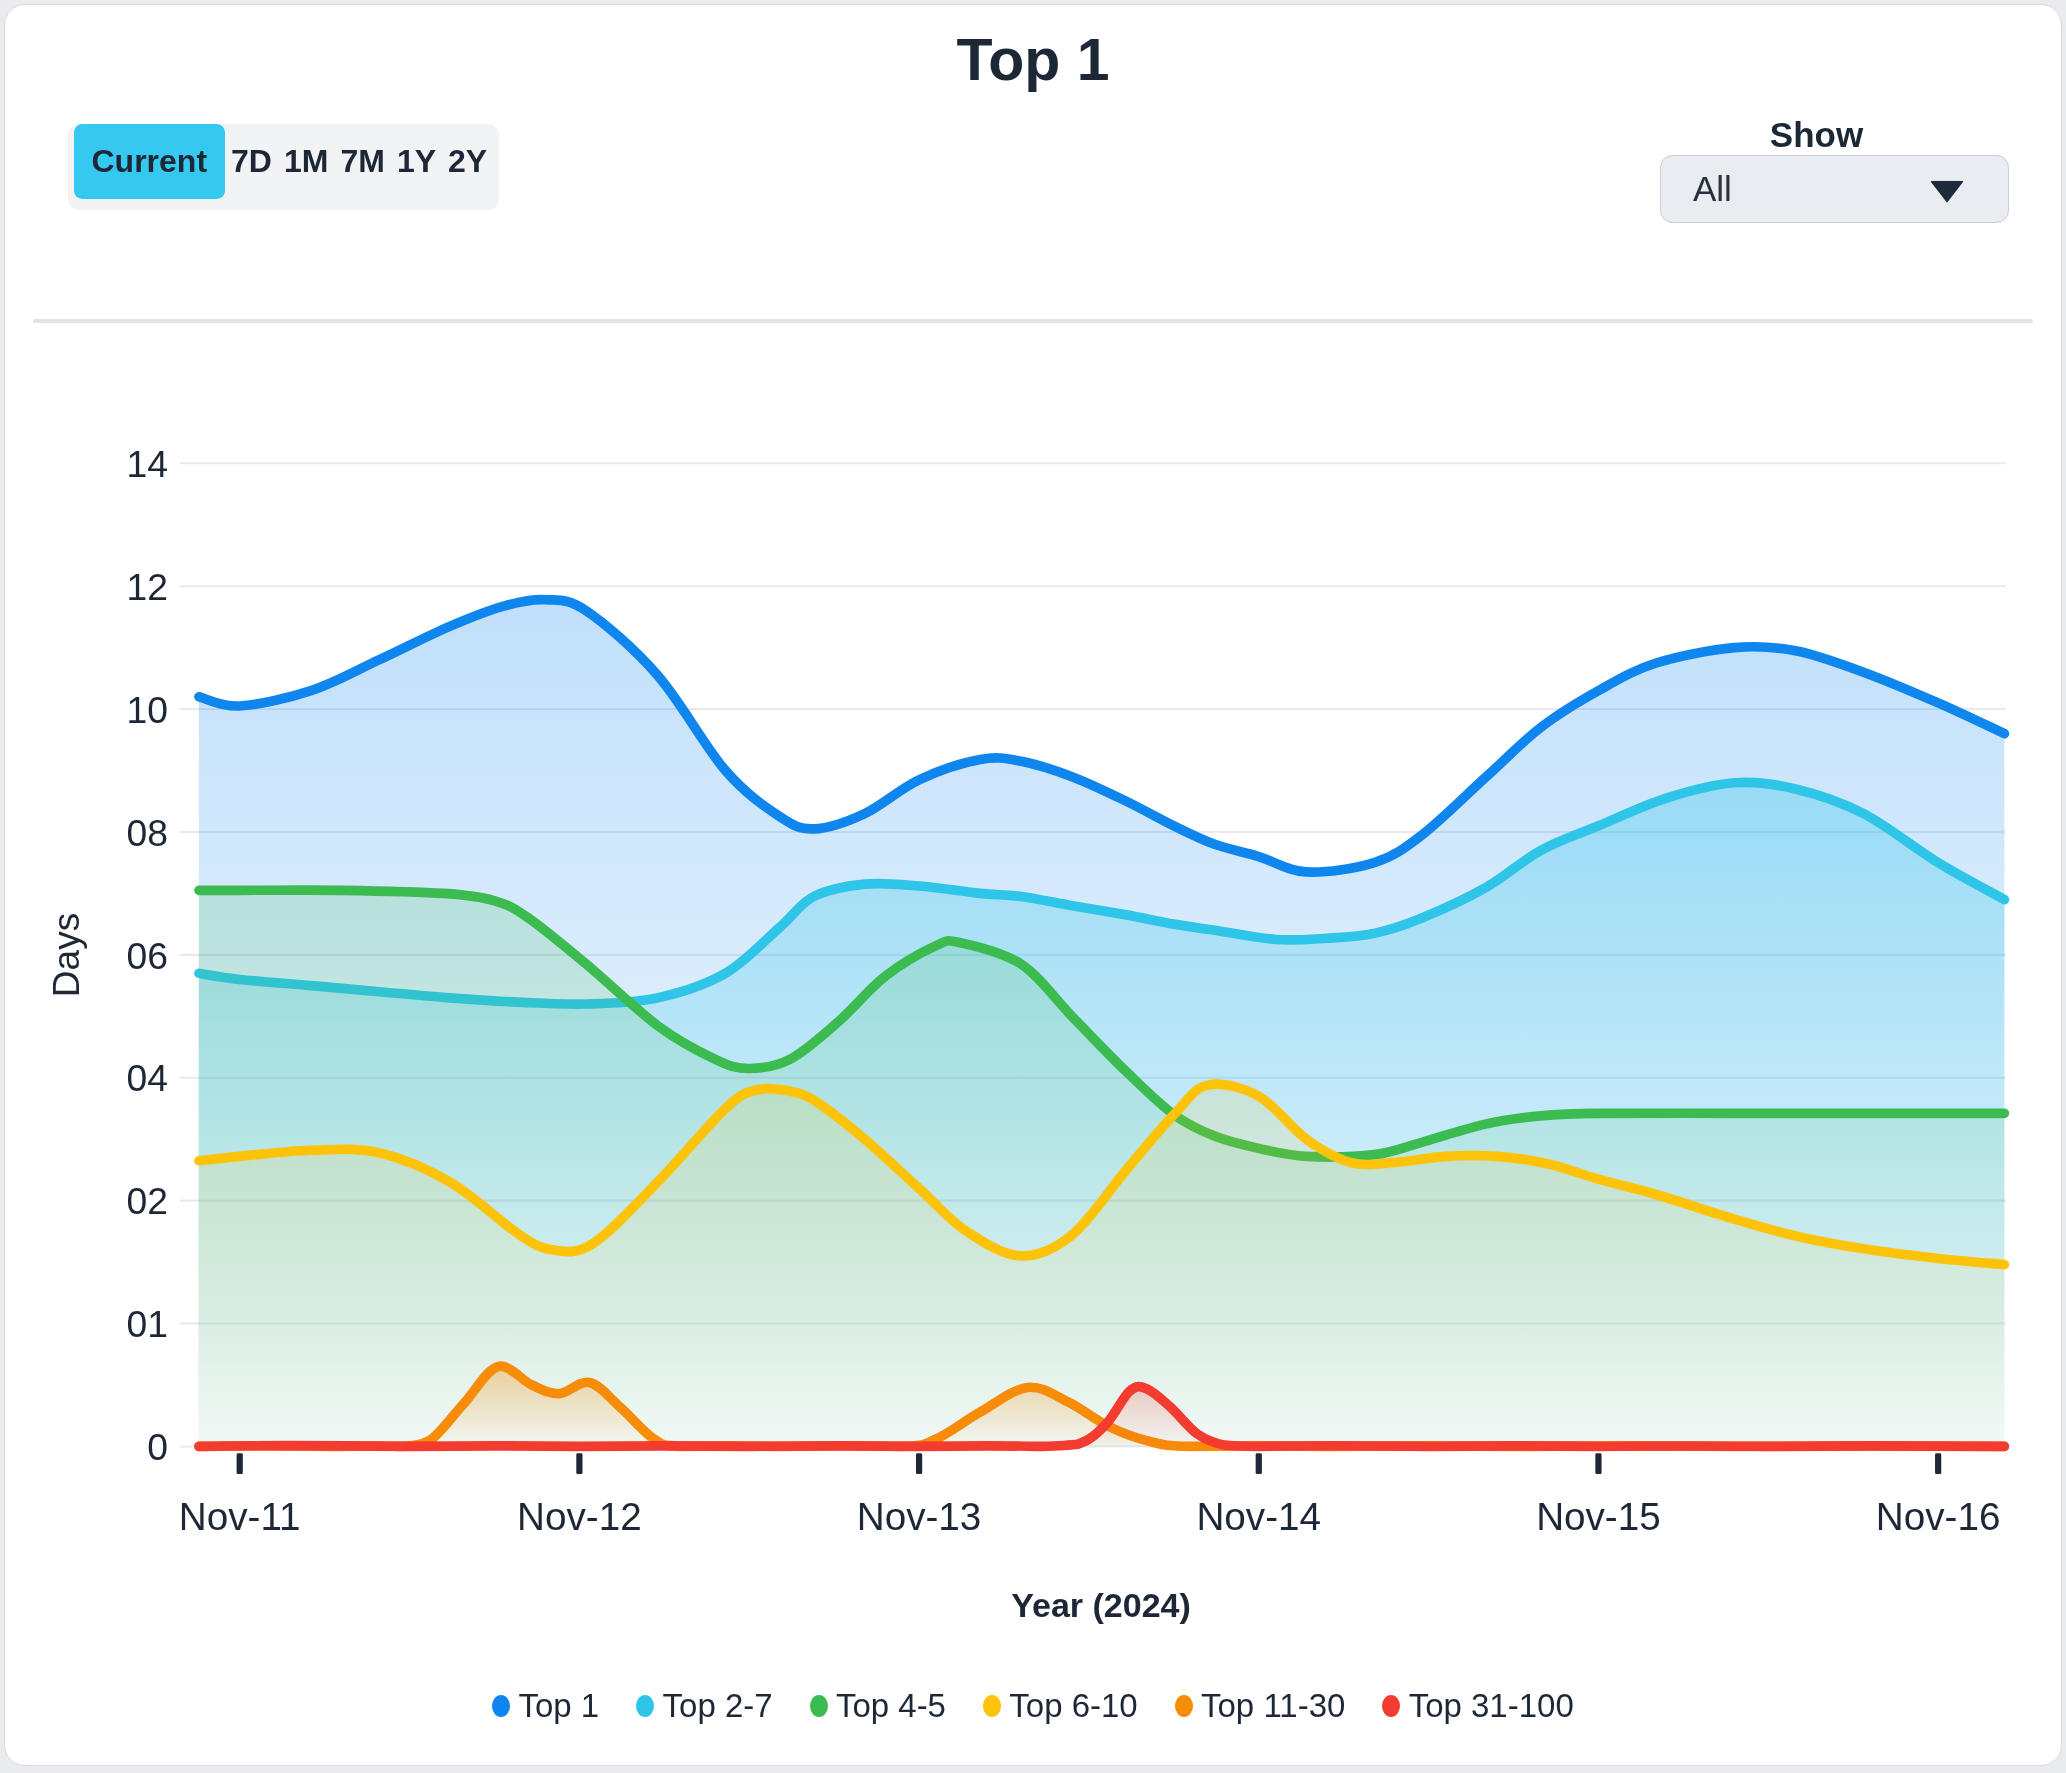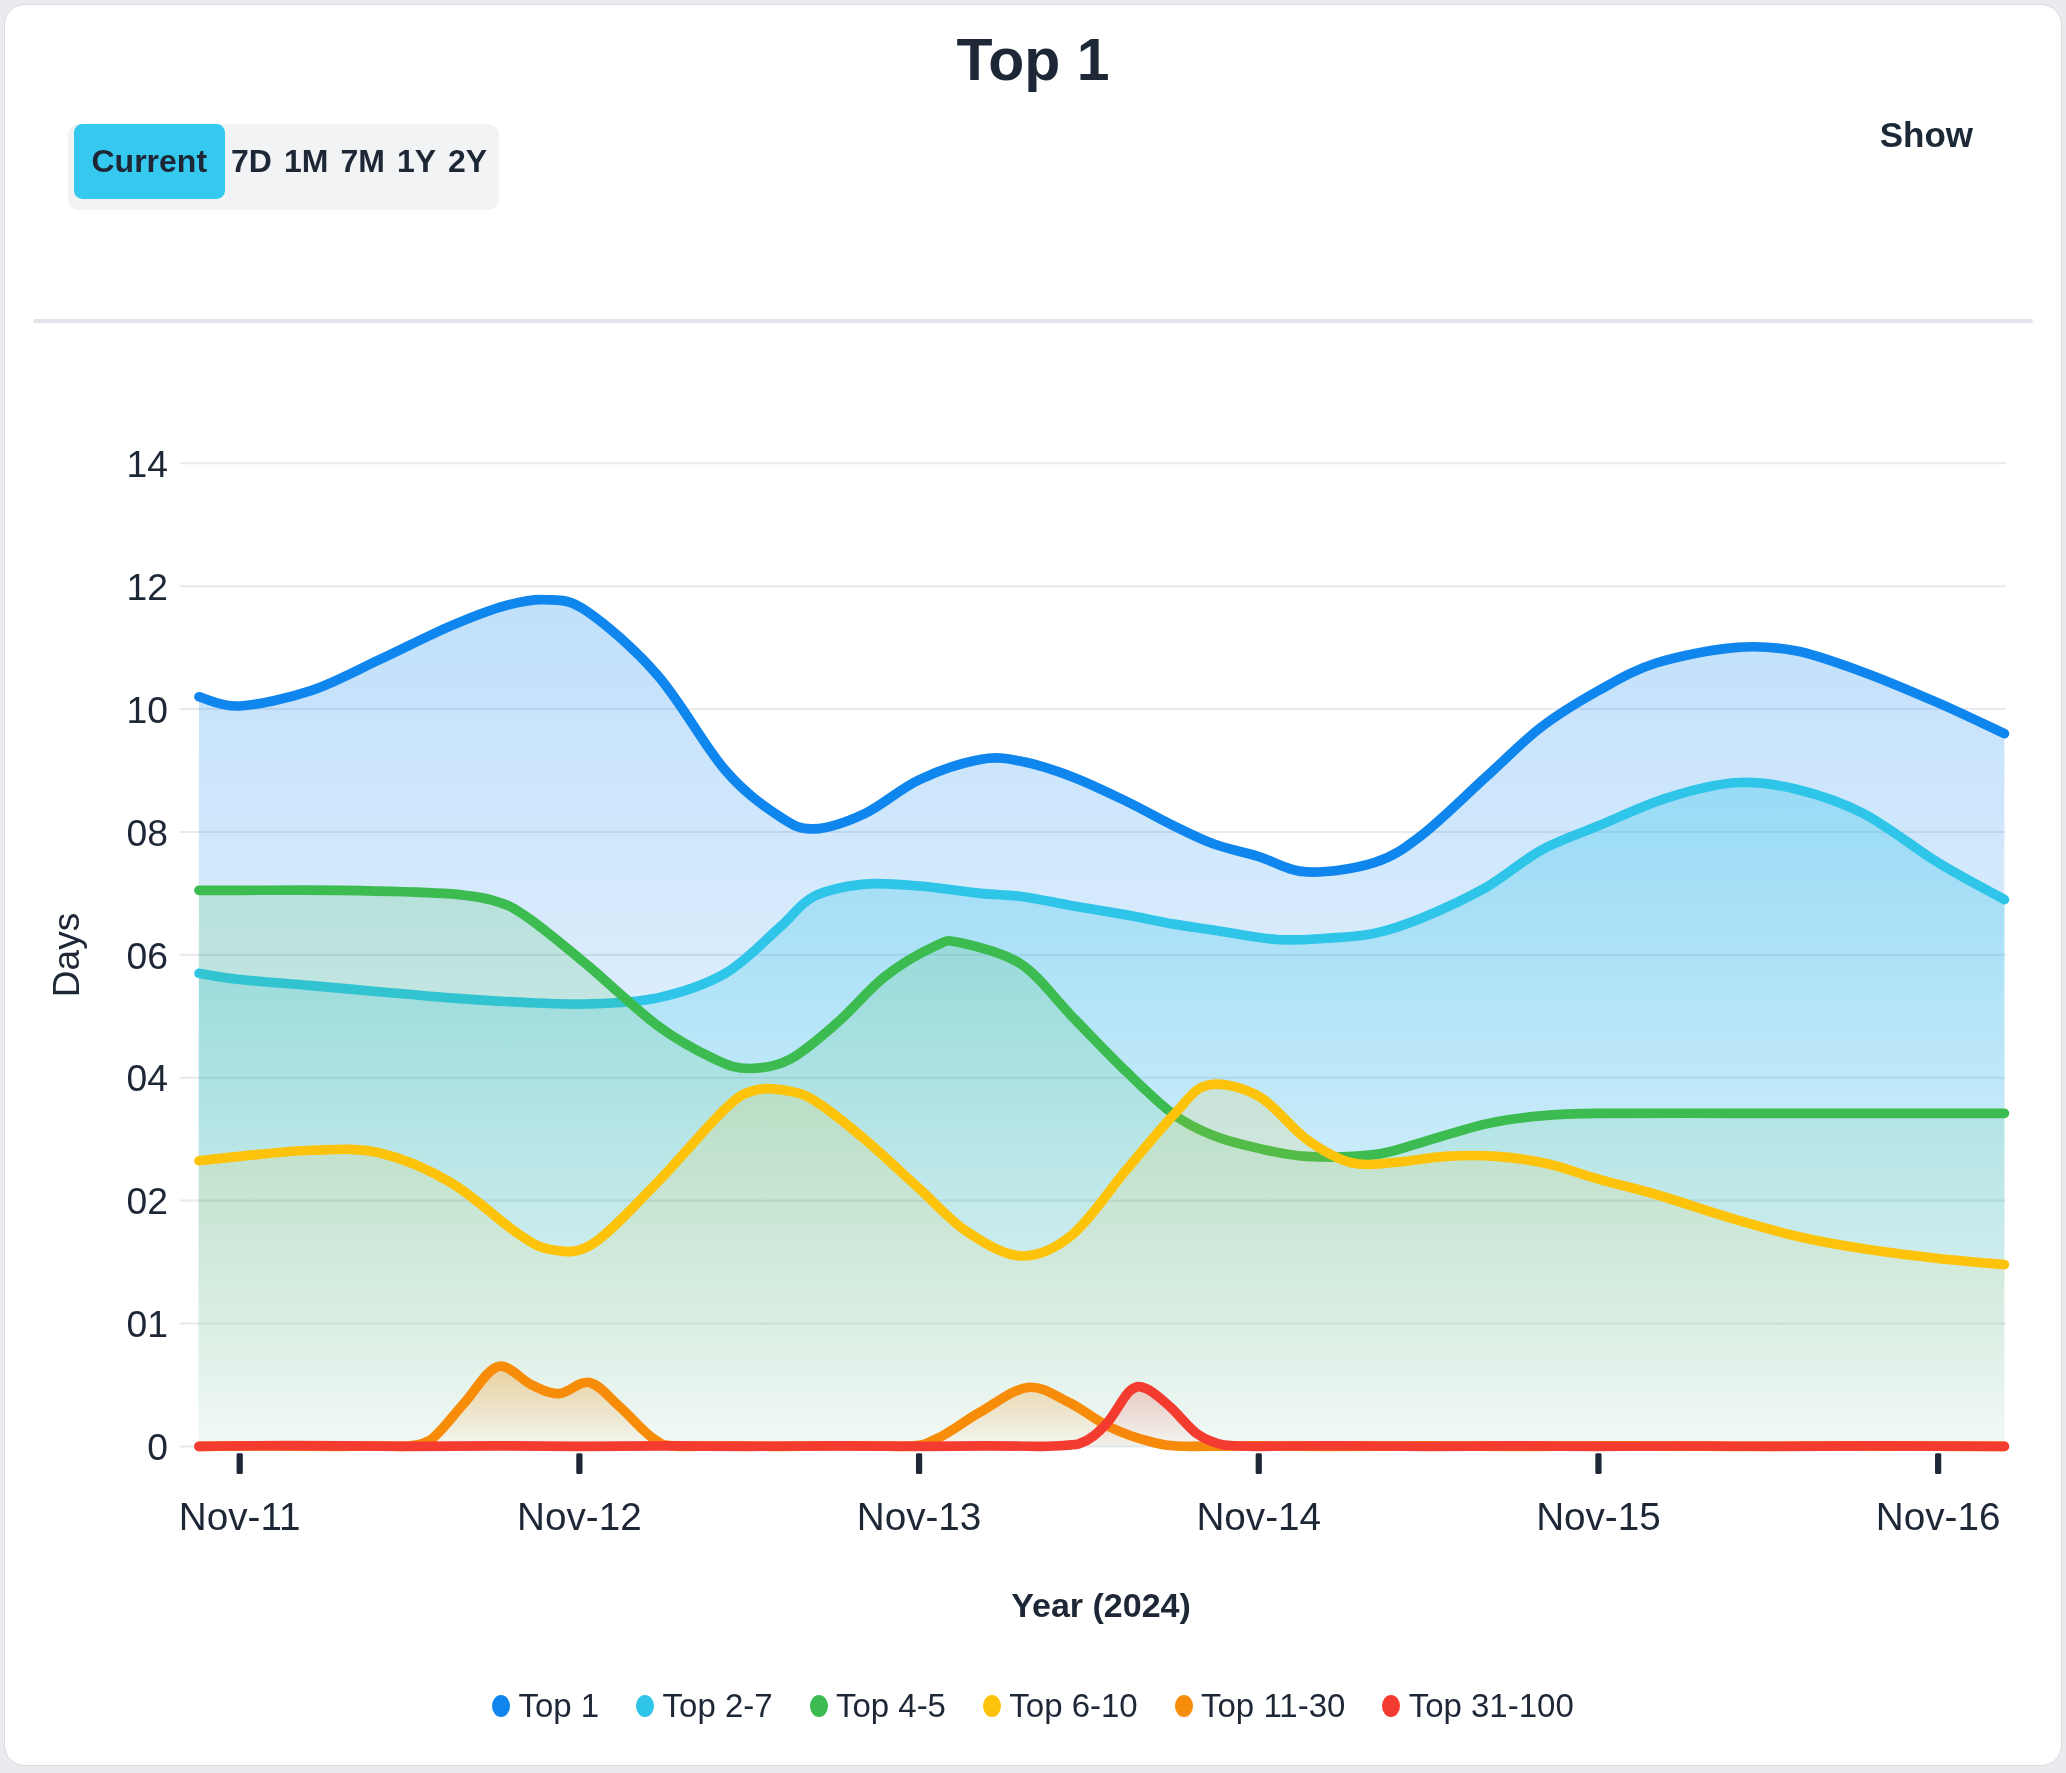--- a/index.html
+++ b/index.html
@@ -73,20 +73,24 @@
     <div class="range-btn active">Current</div>
     <div class="range-btn">7D</div>
     <div class="range-btn">1M</div>
     <div class="range-btn">7M</div>
     <div class="range-btn">1Y</div>
     <div class="range-btn">2Y</div>
   </div>
 
 <div class="show-row">
   <div class="show-label">Show</div>
+  <div class="dropdown">
+    <span class="value">All</span>
+    <span class="caret"></span>
+  </div>
 </div>
 
 <div class="divider"></div>
 
 <svg class="chart" id="chart-svg" viewBox="0 0 2992 2568">
     <defs>
       <linearGradient id="grad0" gradientUnits="userSpaceOnUse" x1="0" y1="671" x2="0" y2="2095">
         <stop offset="0%" stop-color="#0f86ee" stop-opacity="0.3"></stop>
         <stop offset="100%" stop-color="#0f86ee" stop-opacity="0.02"></stop>
       </linearGradient>

